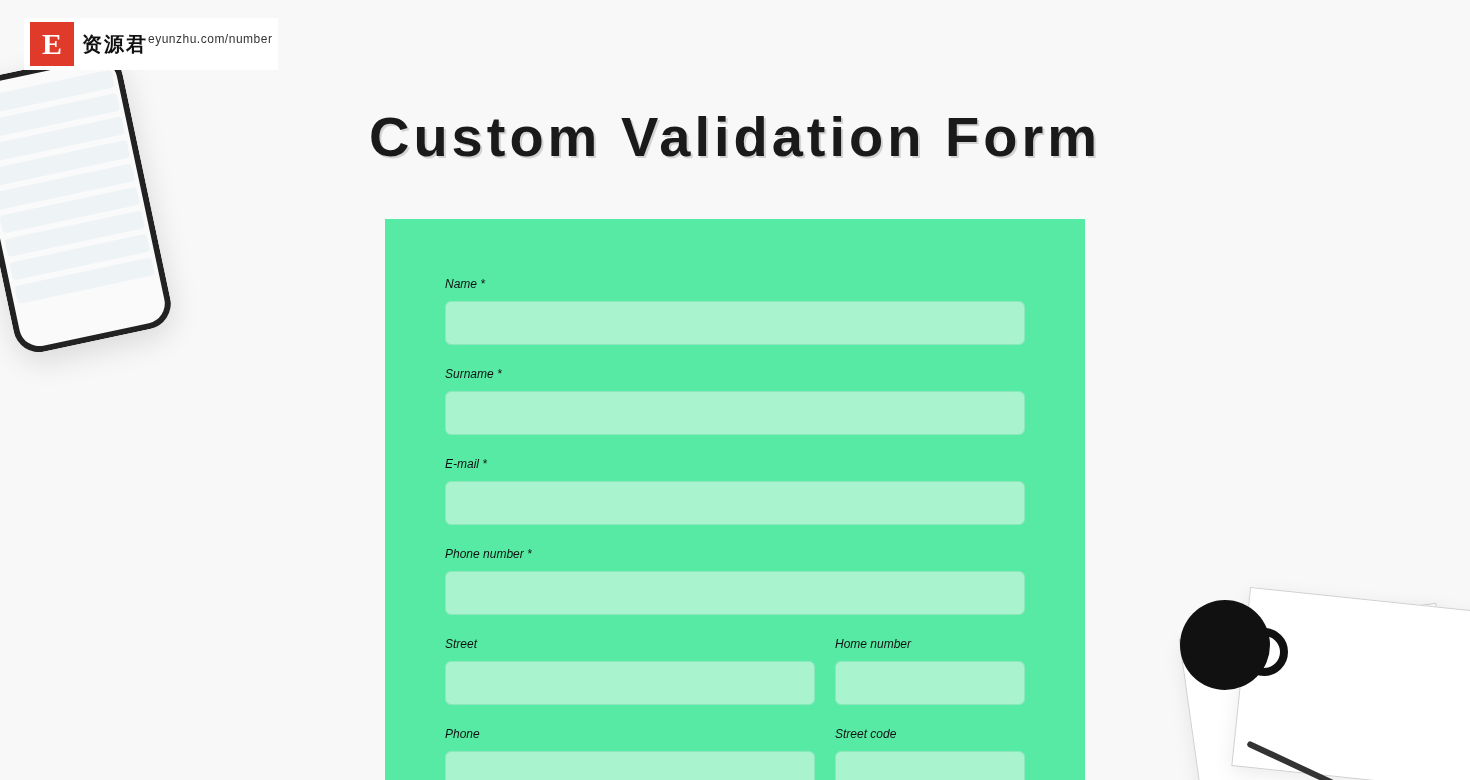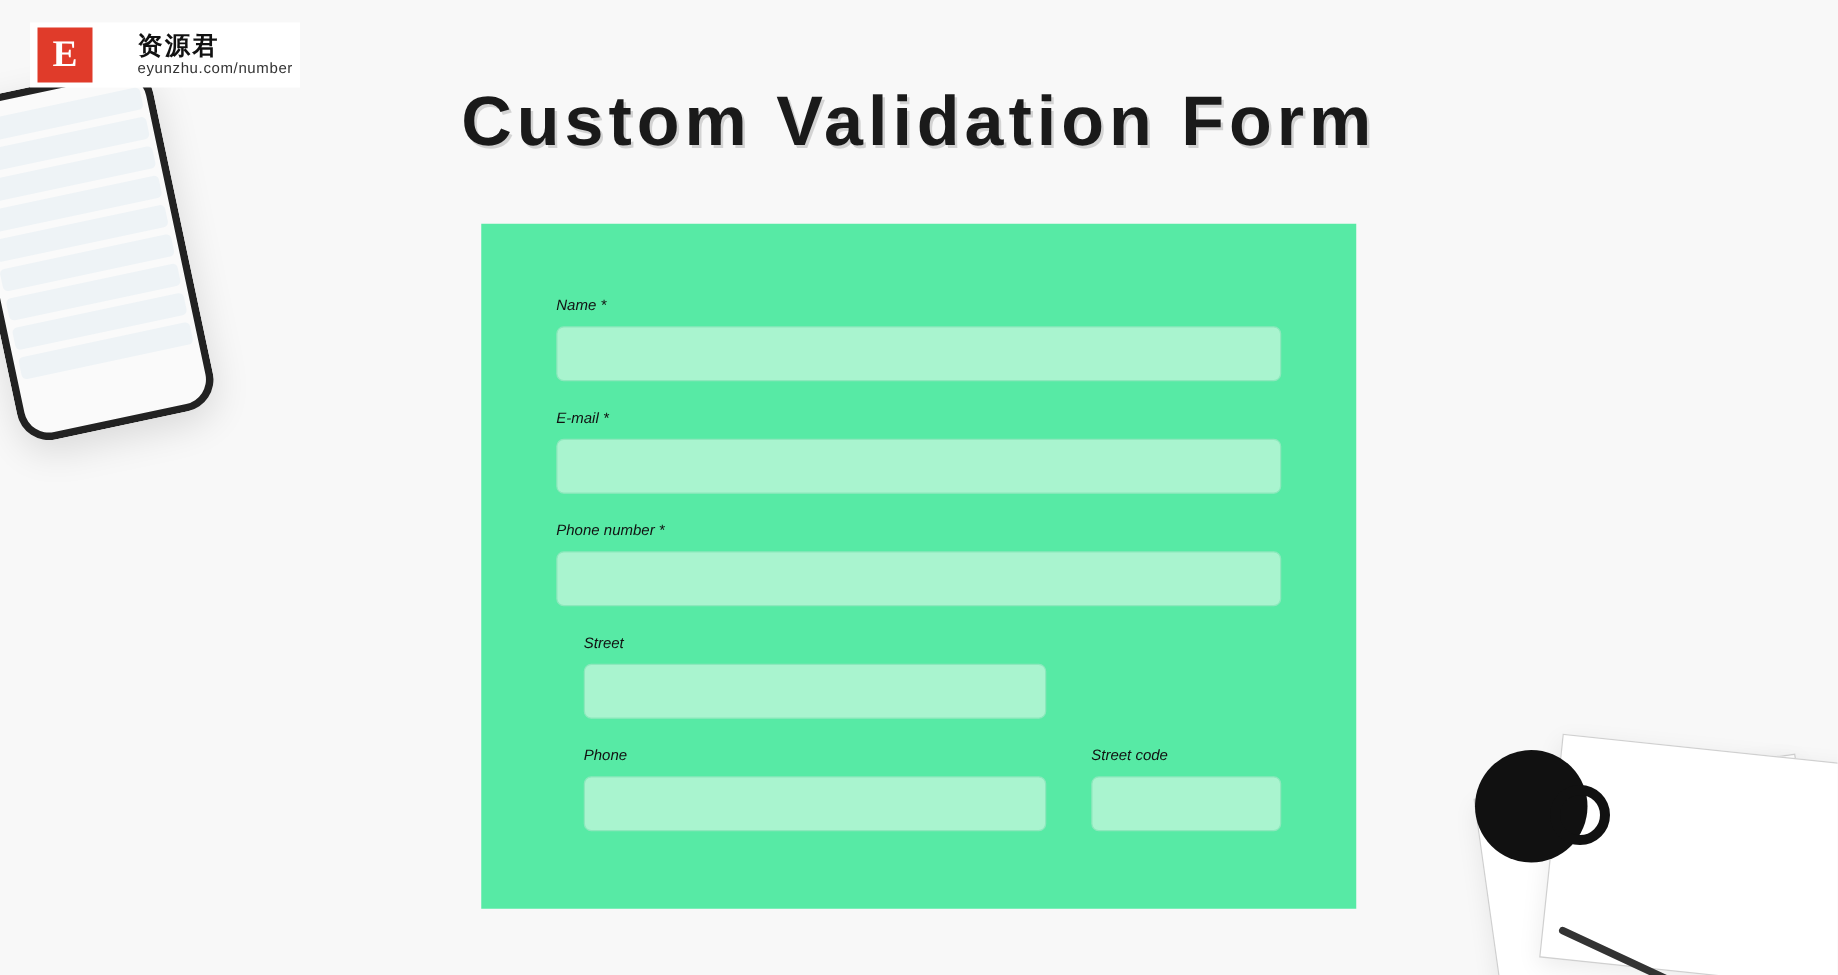--- a/index.html
+++ b/index.html
@@ -37,23 +37,22 @@
       font-size: 30px;
       font-weight: 700;
       display: flex;
       align-items: center;
       justify-content: center;
       font-family: serif;
     }
 
     .watermark-text {
       display: flex;
-      flex-direction: column;
+      flex-direction: row;
       line-height: 1.1;
-      margin-left: 28px;
     }
 
     .watermark-cn {
       font-size: 20px;
       font-weight: 700;
       letter-spacing: 2px;
       color: #111;
     }
 
     .watermark-url {
@@ -139,20 +138,21 @@
     .page-title {
       text-align: center;
       font-size: 56px;
       font-weight: 700;
       color: #1a1a1a;
       letter-spacing: 4px;
       padding-top: 64px;
       text-shadow: 2px 2px 0 rgba(0,0,0,0.15);
       position: relative;
       z-index: 2;
+      margin-top: 40px;
     }
 
     .form-card {
       width: 700px;
       margin: 50px auto 0;
       background: #57eaa5;
       padding: 58px 60px 40px;
       position: relative;
       z-index: 2;
     }
@@ -180,22 +180,21 @@
       background: #a9f4cf;
       border: 1px solid #8ce8bc;
       border-radius: 6px;
       padding: 0 14px;
       font-size: 15px;
       color: #111;
     }
 
     .row {
       display: flex;
-      gap: 36px;
-      margin-left: 22px;
+      gap: 20px;
     }
     .col-wide { flex: 0 0 370px; }
     .col-narrow { flex: 1; }
   </style>
 </head>
 <body>
 
 <div class="watermark">
   <div class="watermark-box">E</div>
   <div class="watermark-text">
@@ -230,20 +229,27 @@
 <div class="form-card">
 
   <div class="field">
     <label class="label">
       <span>Name</span>
       <span class="req">*</span>
     </label>
     <input class="text-input" type="text" value="" style="">
   </div>
 
+  <div class="field">
+    <label class="label">
+      <span>Surname</span>
+      <span class="req">*</span>
+    </label>
+    <input class="text-input" type="text" value="" style="">
+  </div>
 
   <div class="field">
     <label class="label">
       <span>E-mail</span>
       <span class="req">*</span>
     </label>
     <input class="text-input" type="text" value="" style="">
   </div>
 
   <div class="field">
@@ -254,20 +260,26 @@
     <input class="text-input" type="text" value="" style="">
   </div>
 
   <div class="row">
     <div class="field col-wide">
       <label class="label">
         <span>Street</span>
       </label>
       <input class="text-input" type="text" value="" style="">
     </div>
+    <div class="field col-narrow">
+      <label class="label">
+        <span>Home number</span>
+      </label>
+      <input class="text-input" type="text" value="" style="">
+    </div>
   </div>
 
   <div class="row">
     <div class="field col-wide">
       <label class="label">
         <span>Phone</span>
       </label>
       <input class="text-input" type="text" value="" style="">
     </div>
     <div class="field col-narrow">

